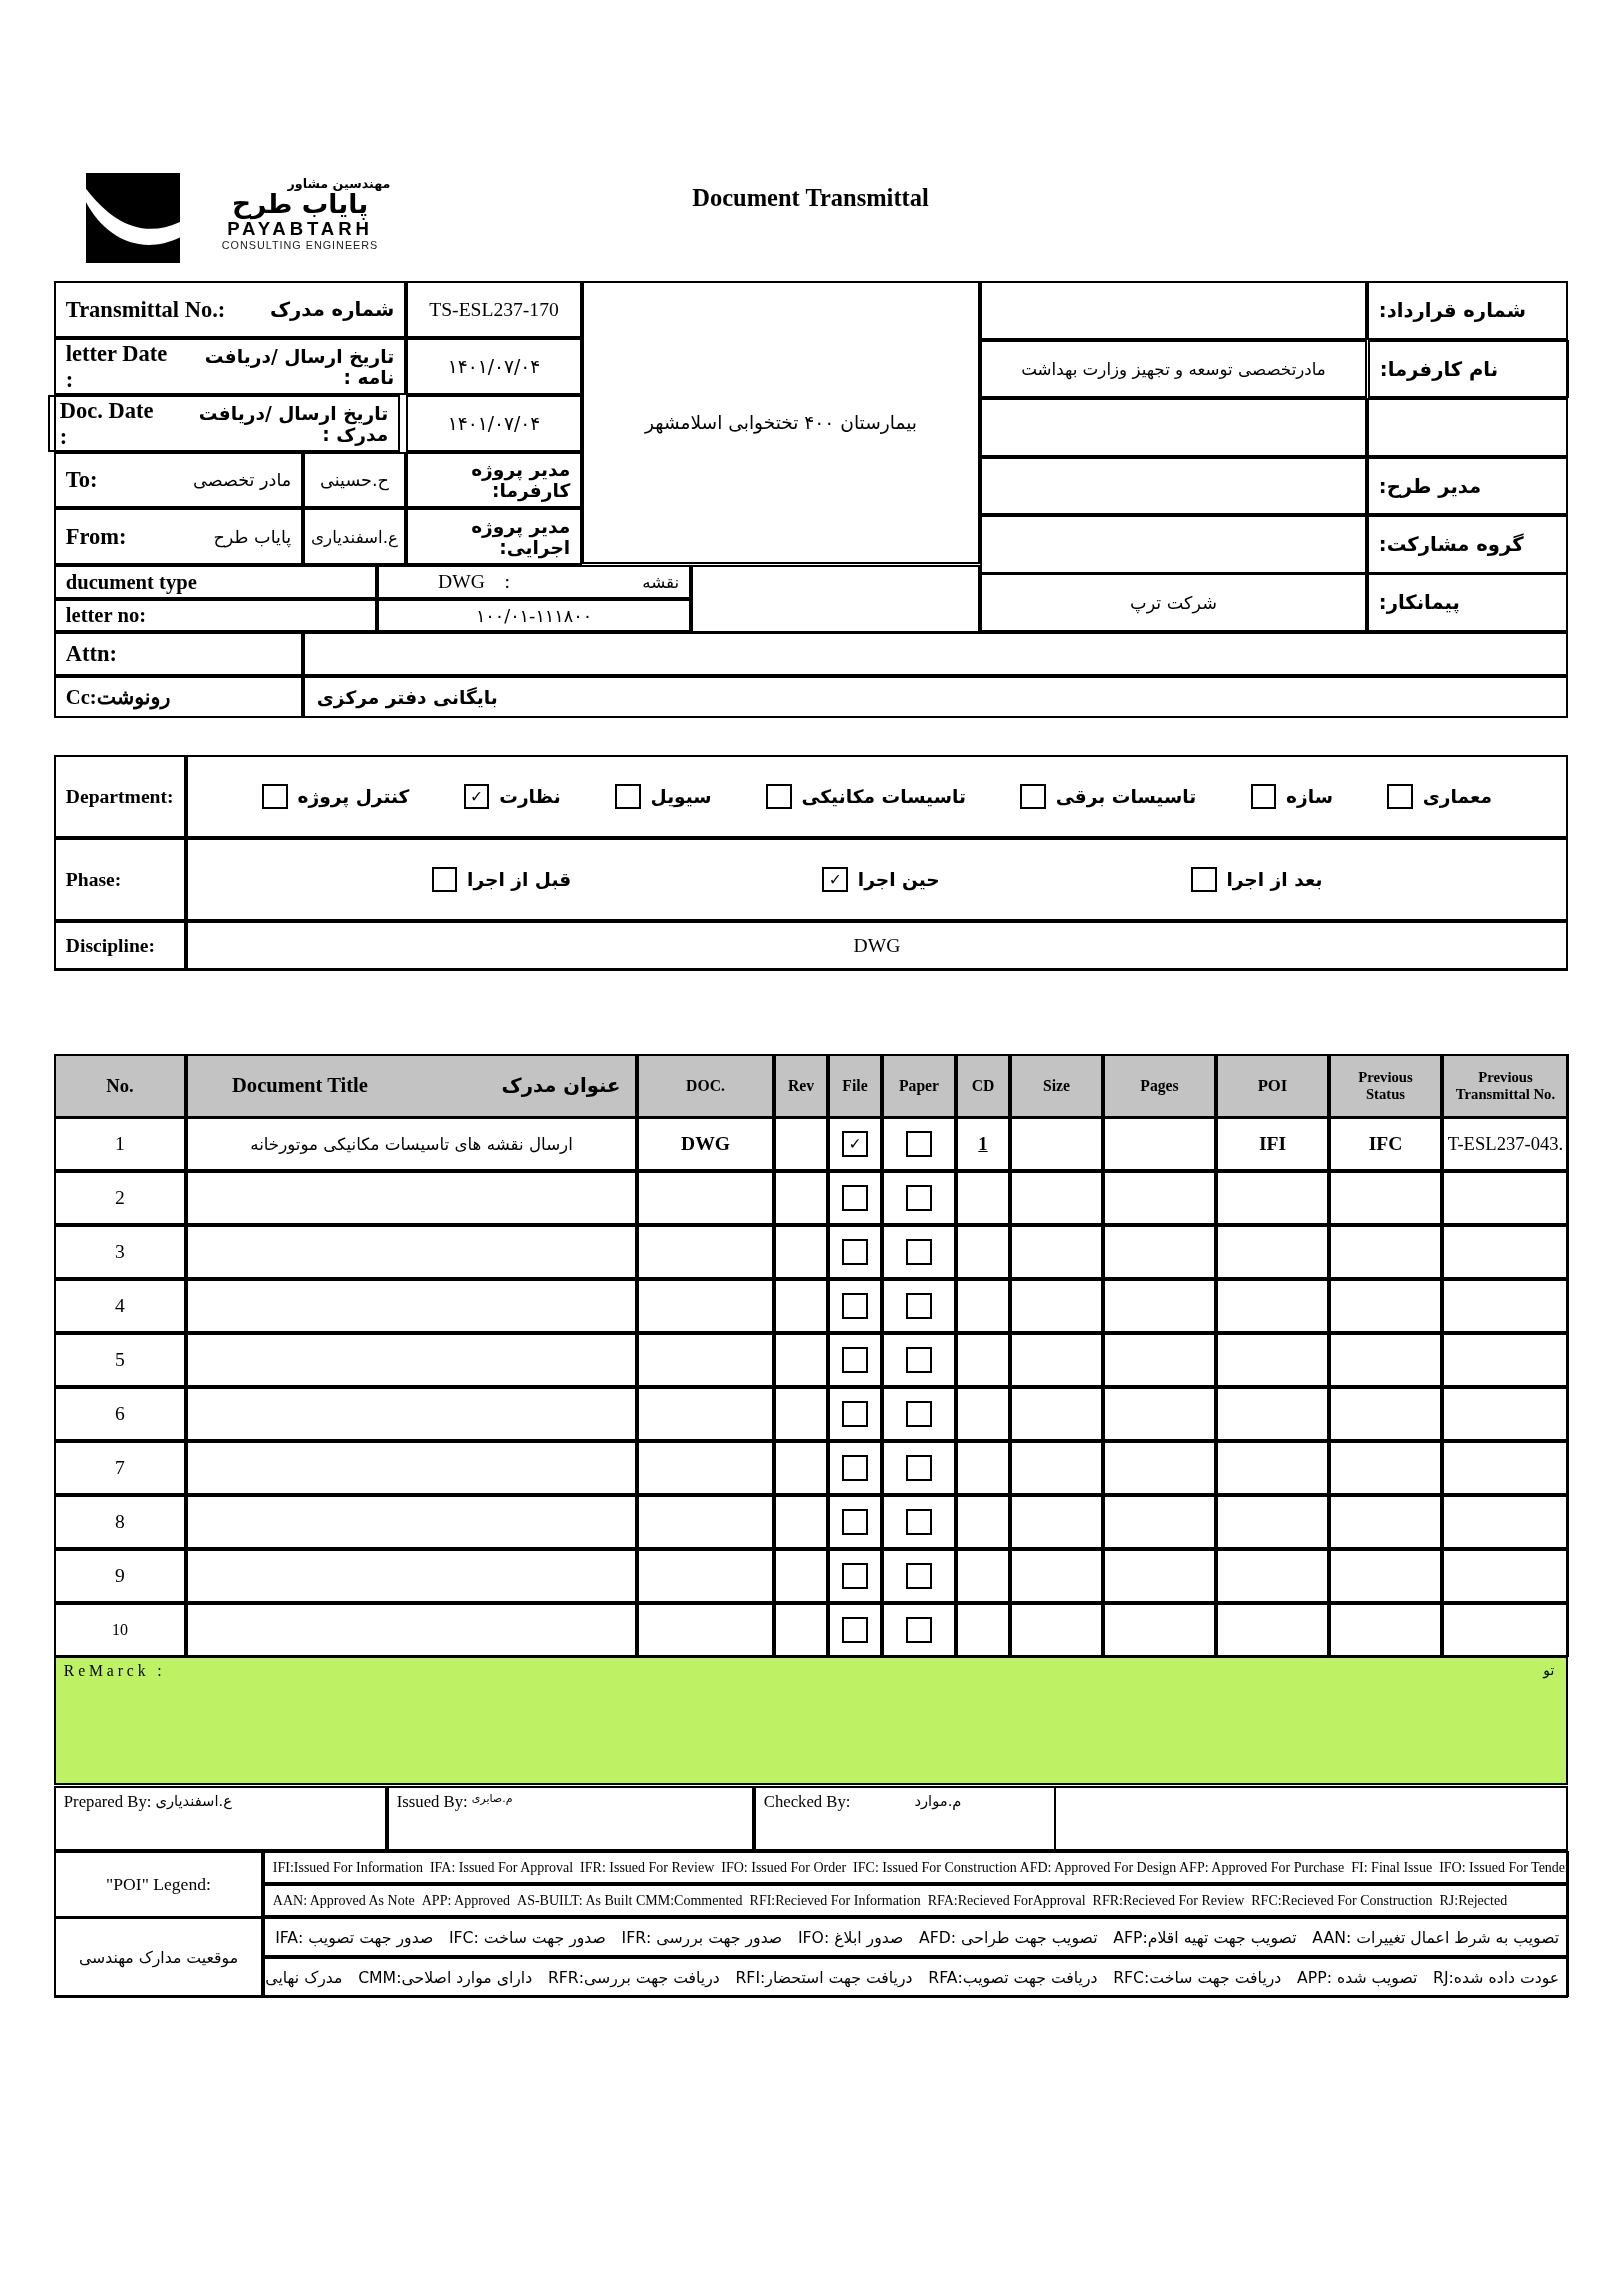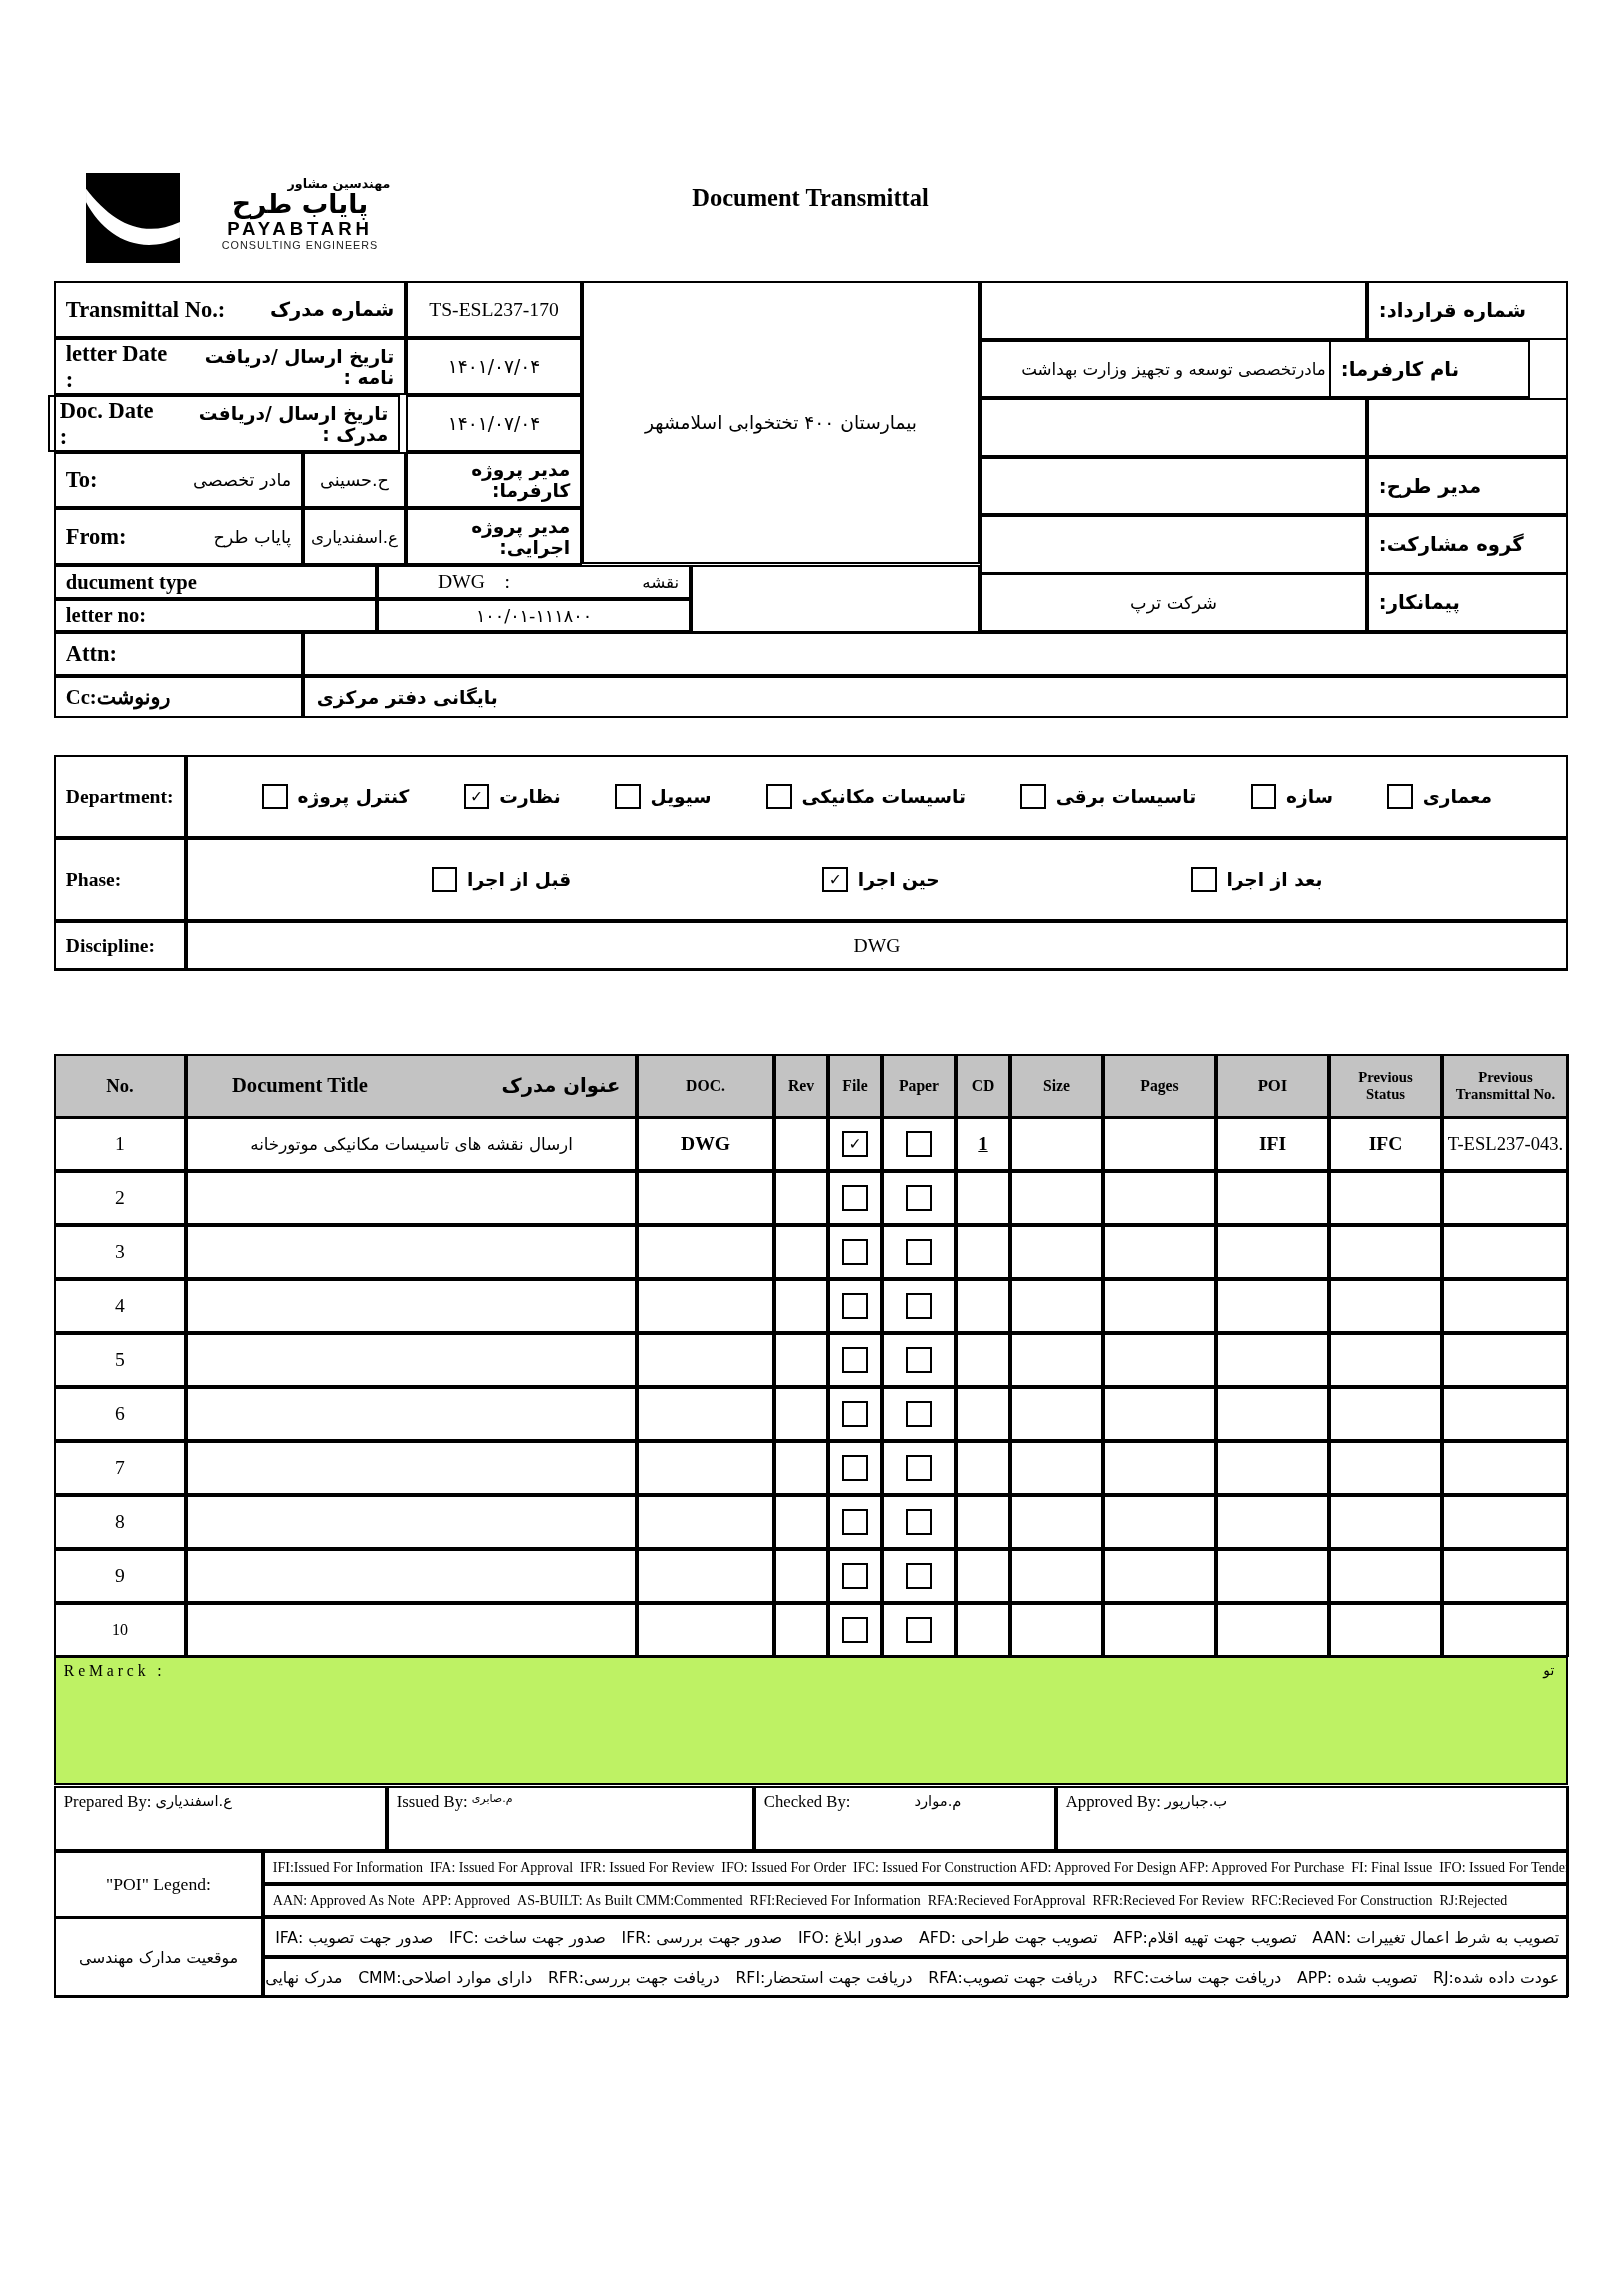--- a/index.html
+++ b/index.html
@@ -113,21 +113,21 @@
     <span class="b" style="font-size:20.6px;">Cc:رونوشت</span>
   </div>
   <div class="cell rt fa b" style="left:303px;top:676px;width:1265px;height:42px;font-size:18.6px;padding:0 11.8px;">بایگانی دفتر مرکزی</div>
 
   <div class="cell c fa" style="left:582px;top:281px;width:398px;height:283px;font-size:18.6px;">بیمارستان ۴۰۰ تختخوابی اسلامشهر</div>
   <div class="cell" style="left:691px;top:565px;width:289px;height:68px;"></div>
 
   <div class="cell c fa" style="left:980px;top:281px;width:387px;height:59px;font-size:17.6px;"></div>
   <div class="cell rt fa b pad" style="left:1367px;top:281px;width:201px;height:59px;font-size:19.6px;">شماره قرارداد:</div>
   <div class="cell c fa" style="left:980px;top:340px;width:387px;height:58px;font-size:16.7px;">مادرتخصصی توسعه و تجهیز وزارت بهداشت</div>
-  <div class="cell rt fa b pad" style="left:1329px;top:340px;width:201px;height:58px;font-size:19.6px;">نام کارفرما:</div>
+  <div class="cell rt fa b pad" style="left:1368px;top:340px;width:201px;height:58px;font-size:19.6px;">نام کارفرما:</div>
   <div class="cell c fa" style="left:980px;top:398px;width:387px;height:59px;font-size:16.7px;"></div>
   <div class="cell rt fa b pad" style="left:1367px;top:398px;width:201px;height:59px;font-size:19.6px;"></div>
   <div class="cell c fa" style="left:980px;top:457px;width:387px;height:58px;font-size:16.7px;"></div>
   <div class="cell rt fa b pad" style="left:1367px;top:457px;width:201px;height:58px;font-size:19.6px;">مدیر طرح:</div>
   <div class="cell c fa" style="left:980px;top:515px;width:387px;height:59px;font-size:16.7px;"></div>
   <div class="cell rt fa b pad" style="left:1367px;top:515px;width:201px;height:59px;font-size:19.6px;">گروه مشارکت:</div>
   <div class="cell c fa" style="left:980px;top:573px;width:387px;height:59px;font-size:17.6px;">شرکت ترپ</div>
   <div class="cell rt fa b pad" style="left:1367px;top:573px;width:201px;height:59px;font-size:19.6px;">پیمانکار:</div>
 
   <div class="frame" style="left:54px;top:281px;width:1514px;height:437px;"></div>
@@ -401,23 +401,20 @@
 
   <div class="cell" style="left:54px;top:1786px;width:333px;height:65px;align-items:flex-start;padding:3.9px 7.8px;">
     <span class="en" style="font-size:16.7px;">Prepared By:</span>&nbsp;<span class="fa-inline" style="font-size:14.7px;">ع.اسفندیاری</span>
   </div>
   <div class="cell" style="left:387px;top:1786px;width:367px;height:65px;align-items:flex-start;padding:3.9px 7.8px;">
     <span class="en" style="font-size:16.7px;">Issued By:</span>&nbsp;<span class="fa-inline" style="font-size:11px;">م.صابری</span>
   </div>
   <div class="cell" style="left:754px;top:1786px;width:302px;height:65px;align-items:flex-start;padding:3.9px 7.8px;gap:30px;">
     <span class="en" style="font-size:16.7px;">Checked By:</span>&nbsp;<span class="fa-inline" style="font-size:14.7px;">م.موارد</span>
   </div>
-  <div class="cell" style="left:1056px;top:1786px;width:513px;height:65px;align-items:flex-start;padding:3.9px 7.8px;">
-    <span class="en" style="font-size:16.7px;">Approved By:</span>&nbsp;<span class="fa-inline" style="font-size:14.7px;">ب.جبارپور</span>
-  </div>
   <div class="frame" style="left:54px;top:1786px;width:1514px;height:65px;"></div>
 
   <div class="cell c" style="left:54px;top:1851px;width:209px;height:67px;font-size:17.6px;">"POI" Legend:</div>
   <div class="cell c fa" style="left:54px;top:1917px;width:209px;height:80px;font-size:15.7px;">موقعیت مدارک مهندسی</div>
   <div class="legend-row en" style="left:263px;top:1884px;width:1306px;height:33px;font-size:14px;">AAN: Approved As Note APP: Approved AS-BUILT: As Built CMM:Commented RFI:Recieved For Information RFA:Recieved ForApproval RFR:Recieved For Review RFC:Recieved For Construction RJ:Rejected</div>
   <div class="legend-row en" style="left:263px;top:1851px;width:1306px;height:33px;font-size:14px;">IFI:Issued For Information IFA: Issued For Approval IFR: Issued For Review IFO: Issued For Order IFC: Issued For Construction AFD: Approved For Design AFP: Approved For Purchase FI: Final Issue IFO: Issued For Tender</div>
   <div class="legend-row fa" style="left:263px;top:1917px;width:1306px;height:40px;font-size:15.7px;">تصویب به شرط اعمال تغییرات :AAN تصویب جهت تهیه اقلام:AFP تصویب جهت طراحی :AFD صدور ابلاغ :IFO صدور جهت بررسی :IFR صدور جهت ساخت :IFC صدور جهت تصویب :IFA صدور جهت استحضار :IFI</div>
   <div class="legend-row fa" style="left:263px;top:1957px;width:1306px;height:40px;font-size:15.7px;">عودت داده شده:RJ تصویب شده :APP دریافت جهت ساخت:RFC دریافت جهت تصویب:RFA دریافت جهت استحضار:RFI دریافت جهت بررسی:RFR دارای موارد اصلاحی:CMM مدرک نهایی :FI چون ساخت :AS-BUILT</div>
   <div class="frame" style="left:54px;top:1851px;width:1514px;height:147px;"></div>
 

